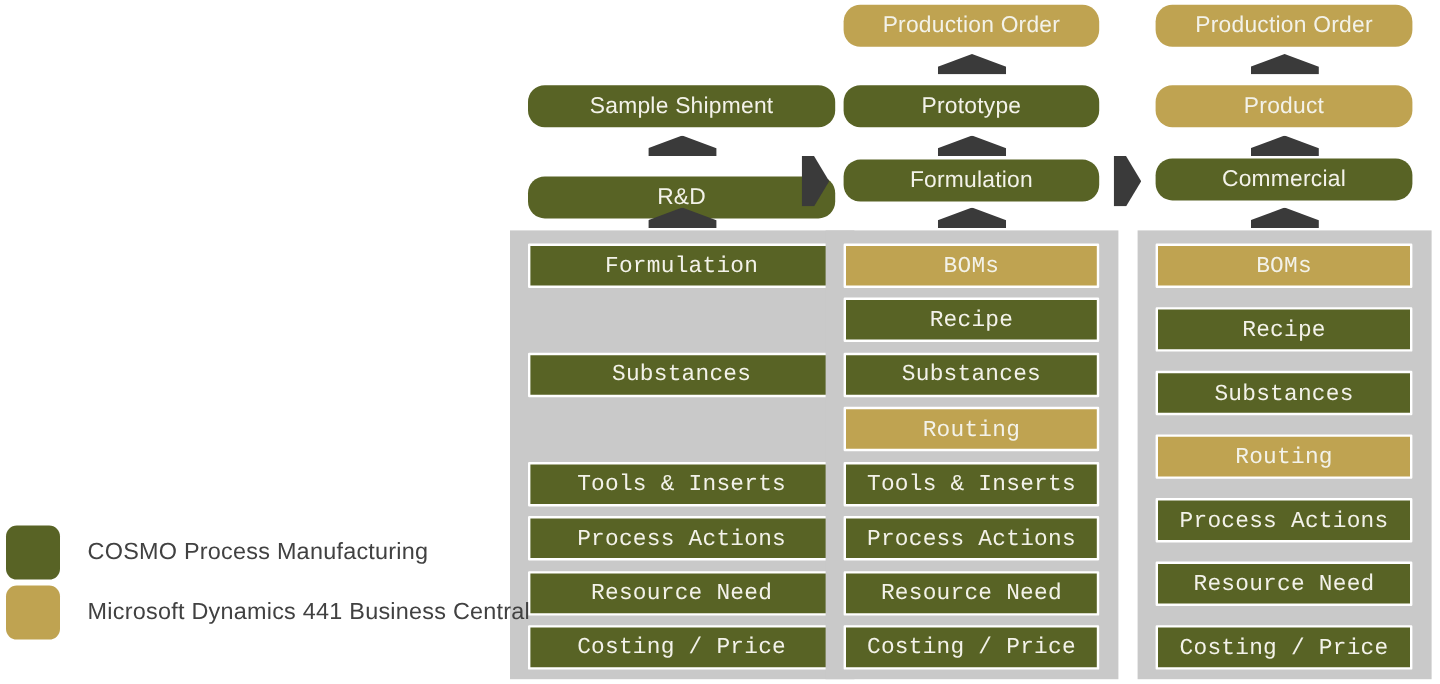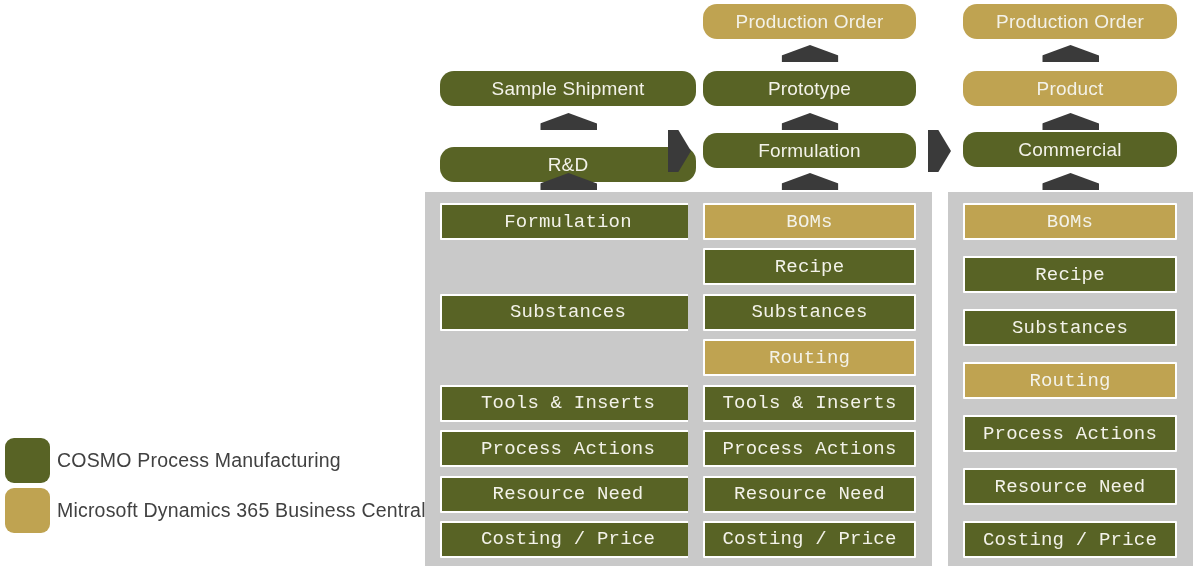--- a/index.html
+++ b/index.html
@@ -21,21 +21,21 @@
     color:#f3f2e9; font-size:19px; font-weight:300; letter-spacing:.2px;font-family:Liberation Mono, monospace; }
   .type-cosmo { background:var(--green); }
   .type-bc { background:var(--gold); }
   .type-empty { visibility:hidden; border:none; }
   .chevron { position:absolute; top:130px; width:23px; height:42px;
     background:var(--dark);
     clip-path:polygon(0% 0%, 45% 0%, 100% 50%, 45% 100%, 0% 100%); }
   .legend { position:absolute; left:5px; top:438px; }
   .legend-item { display:flex; align-items:center; height:45px; margin-bottom:5px; }
   .swatch { width:45px; height:45px; border-radius:9px; flex:0 0 auto; }
-  .legend-label { margin-left:7px; font-size:19.5px; font-weight:300;
+  .legend-label { margin-left:23px; font-size:19.5px; font-weight:300;
     color:#414141; letter-spacing:.2px; white-space:nowrap; }
 </style>
 </head>
 <body>
 
 <div class="stage-col" style="left:425px; width:287px;">
   <div class="flow-box type-cosmo" style="top:71px">Sample Shipment</div>
   <div class="up-arrow" style="top:113px"></div>
   <div class="flow-box type-cosmo" style="top:147px">R&amp;D</div>
   <div class="up-arrow" style="top:173px"></div>
@@ -98,15 +98,15 @@
   </div>
 </div>
 
 <div class="legend">
   <div class="legend-item">
     <div class="swatch type-cosmo"></div>
     <div class="legend-label">COSMO Process Manufacturing</div>
   </div>
   <div class="legend-item">
     <div class="swatch type-bc"></div>
-    <div class="legend-label">Microsoft Dynamics 365 Business Central</div>
+    <div class="legend-label">Microsoft Dynamics 441 Business Central</div>
   </div>
 </div>
 
 </body></html>

